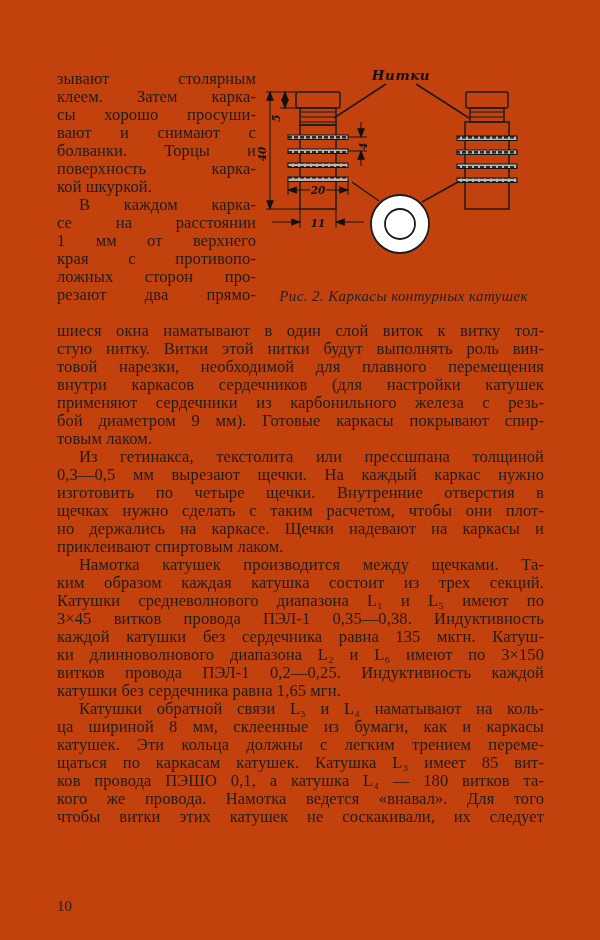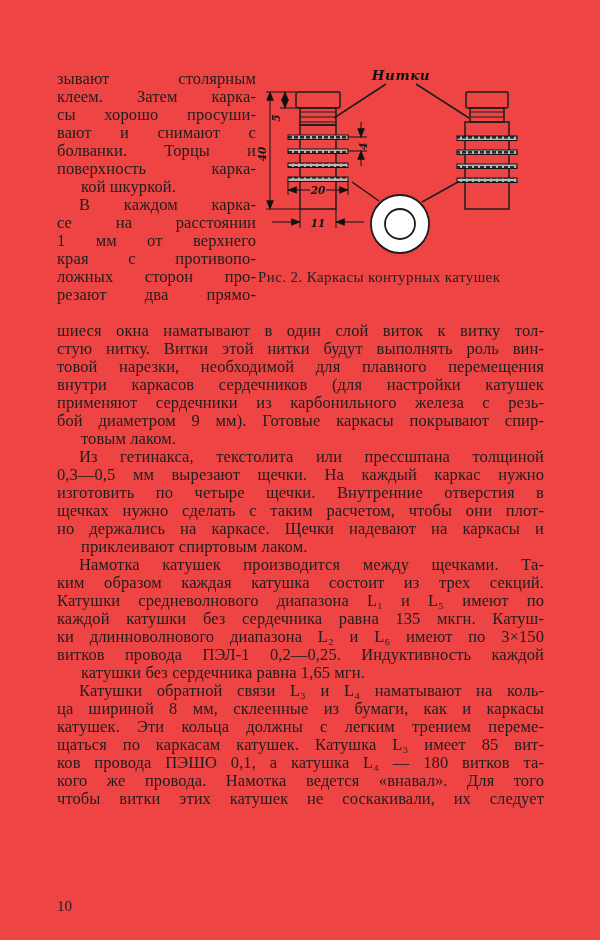--- a/index.html
+++ b/index.html
@@ -4,46 +4,47 @@
 <style>
   html,body{margin:0;padding:0;}
   body{
     width:600px;height:940px;
     background:#ffffff;
     font-family:"Liberation Serif","DejaVu Serif",serif;
     color:#1e1e1e;
     position:relative;
     overflow:hidden;
   }
-  .page{position:absolute;inset:0;background:#ef4444;}
+  .page{position:absolute;inset:0;background:#c2410c;}
   
   .line{
     font-size:16.5px;
     line-height:18px;
     text-align:justify;
     text-align-last:justify;
     white-space:normal;
     letter-spacing:0.1px;
   }
-  .line.end{text-align-last:left;margin-left:24px;}
+  .line.end{text-align-last:left;}
   .line.indent{text-indent:22px;}
   .col{
     position:absolute;left:57px;top:70px;width:199px;
   }
   .bodytext{
     position:absolute;left:57px;top:322px;width:487px;
   }
   .figure{
     position:absolute;left:258px;top:60px;width:287px;
   }
   .figure svg{display:block;}
   .caption{
-    position:absolute;left:258px;top:269px;width:270px;
-    font-size:15px;letter-spacing:0.4px;text-align:left;
+    position:absolute;left:258px;top:288px;width:270px;
+    font-size:15px;letter-spacing:0.4px;text-align:right;
     color:#222;
+    font-style:italic;
   }
   .pagenum{
     position:absolute;left:57px;top:856px;
     font-size:15px;color:#222;margin-top:42px;
   }
   
   .ln{stroke:#1c1c1c;stroke-width:1.5;fill:none;}
   .thin{stroke:#1c1c1c;stroke-width:1;fill:none;}
   .dim{stroke:#1c1c1c;stroke-width:1.1;fill:none;}
   .dimlabel{
@@ -189,20 +190,21 @@
       <div class="line end">товым лаком.</div>
       <div class="line indent">Из гетинакса, текстолита или прессшпана толщиной</div>
       <div class="line">0,3—0,5 мм вырезают щечки. На каждый каркас нужно</div>
       <div class="line">изготовить по четыре щечки. Внутренние отверстия в</div>
       <div class="line">щечках нужно сделать с таким расчетом, чтобы они плот-</div>
       <div class="line">но держались на каркасе. Щечки надевают на каркасы и</div>
       <div class="line end">приклеивают спиртовым лаком.</div>
       <div class="line indent">Намотка катушек производится между щечками. Та-</div>
       <div class="line">ким образом каждая катушка состоит из трех секций.</div>
       <div class="line">Катушки средневолнового диапазона L₁ и L₅ имеют по</div>
+      <div class="line">3×45 витков провода ПЭЛ-1 0,35—0,38. Индуктивность</div>
       <div class="line">каждой катушки без сердечника равна 135 мкгн. Катуш-</div>
       <div class="line">ки длинноволнового диапазона L₂ и L₆ имеют по 3×150</div>
       <div class="line">витков провода ПЭЛ-1 0,2—0,25. Индуктивность каждой</div>
       <div class="line end">катушки без сердечника равна 1,65 мгн.</div>
       <div class="line indent">Катушки обратной связи L₃ и L₄ наматывают на коль-</div>
       <div class="line">ца шириной 8 мм, склеенные из бумаги, как и каркасы</div>
       <div class="line">катушек. Эти кольца должны с легким трением переме-</div>
       <div class="line">щаться по каркасам катушек. Катушка L₃ имеет 85 вит-</div>
       <div class="line">ков провода ПЭШО 0,1, а катушка L₄ — 180 витков та-</div>
       <div class="line">кого же провода. Намотка ведется «внавал». Для того</div>

